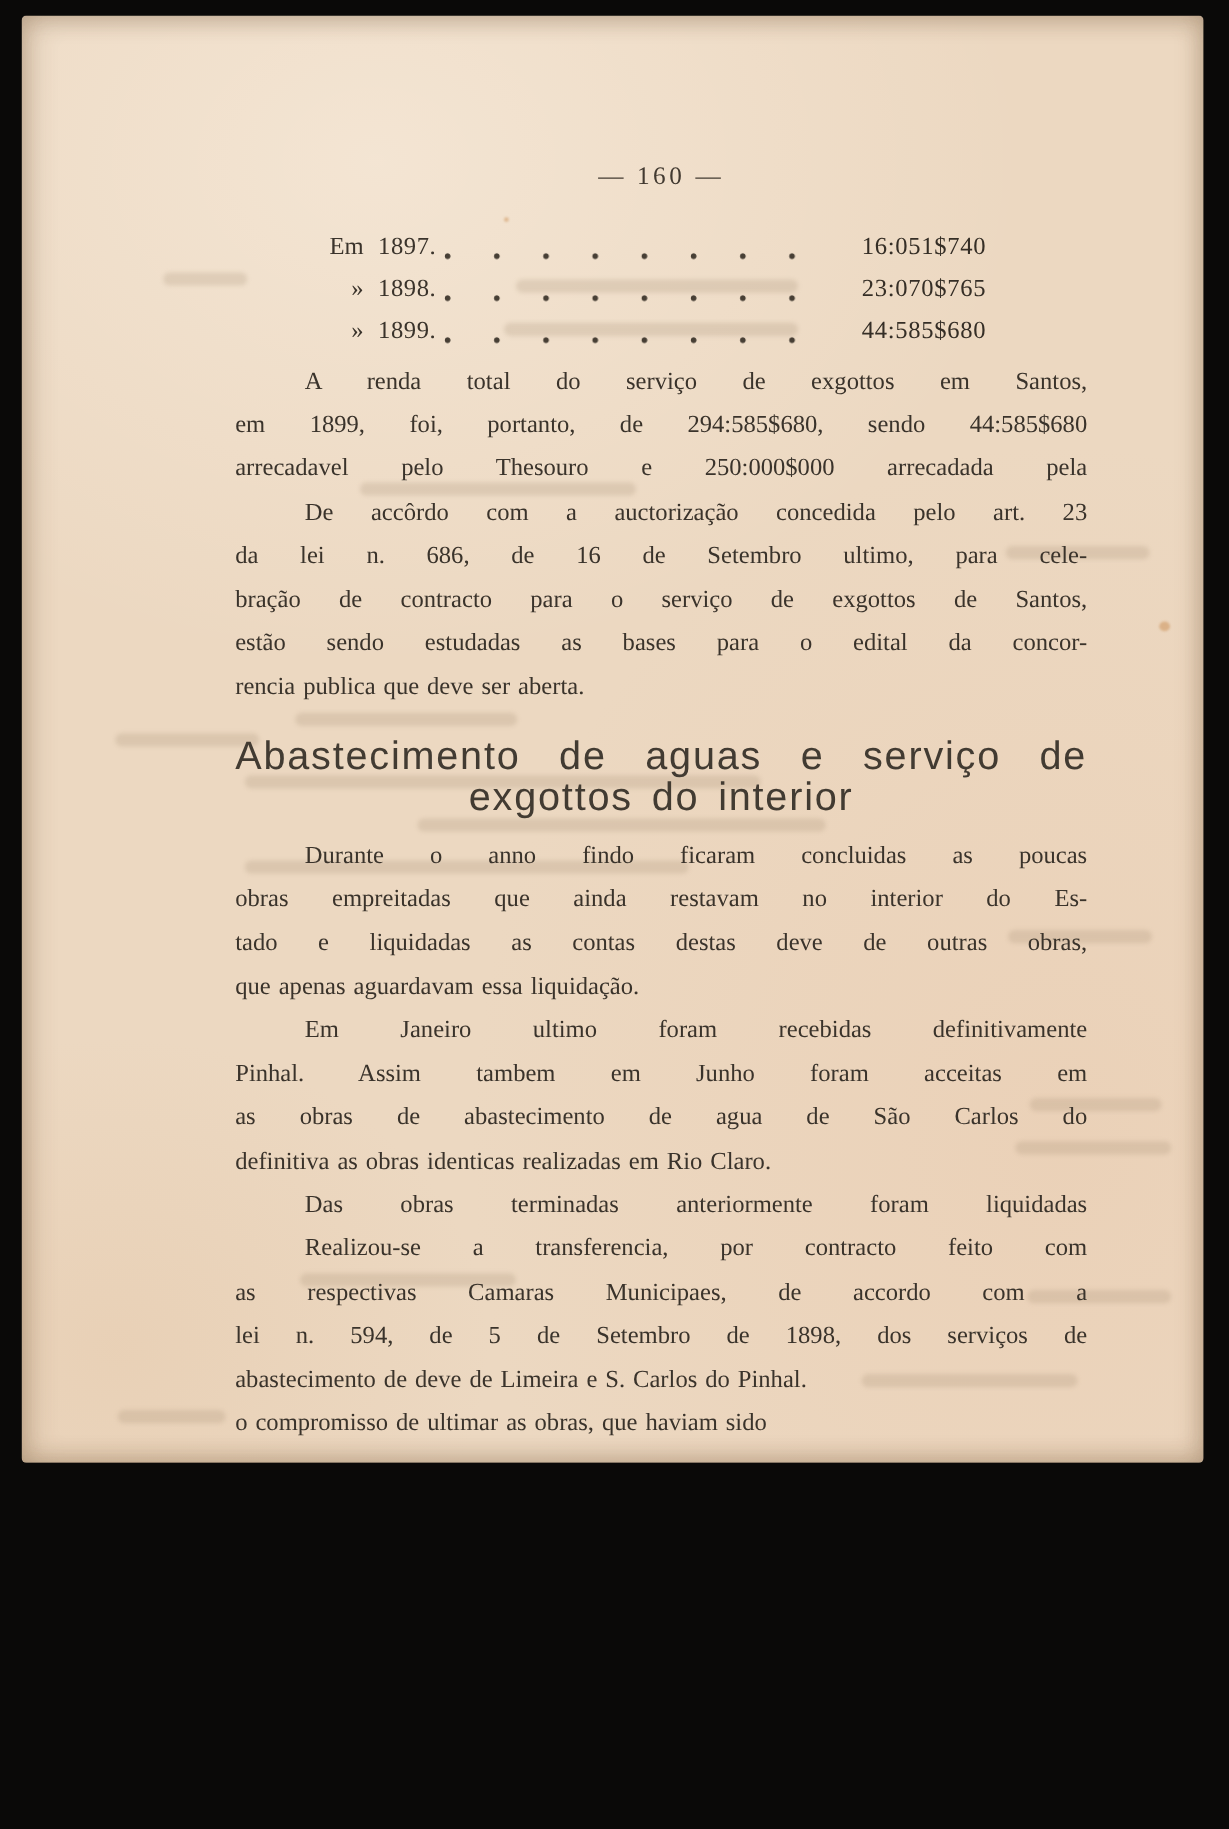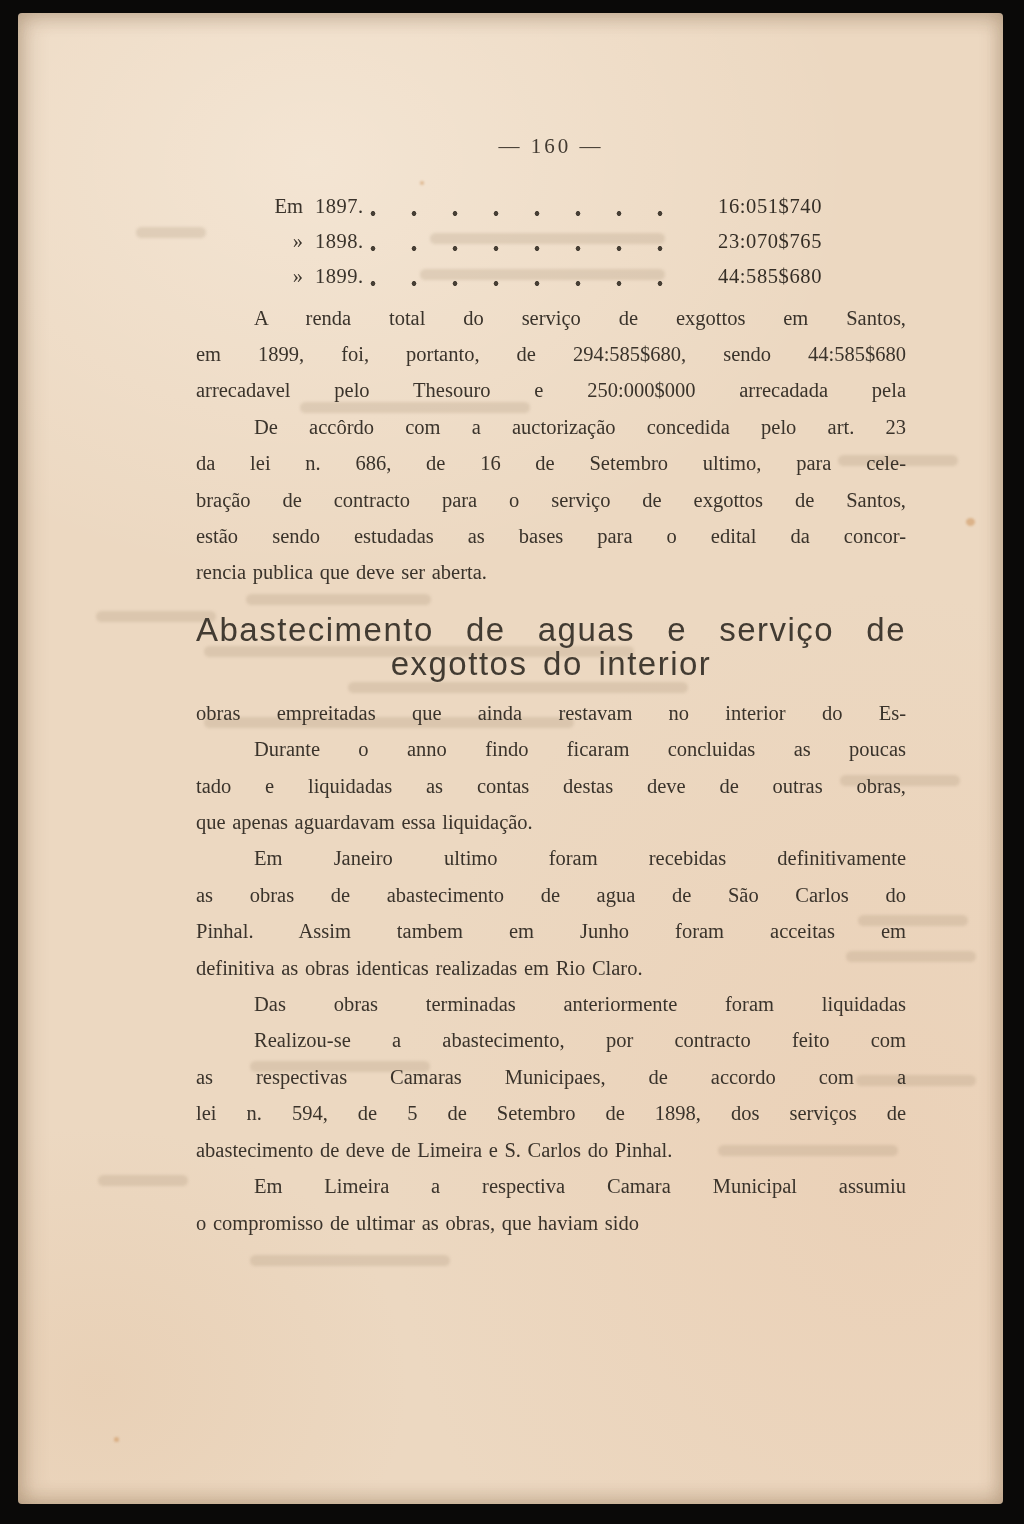--- a/index.html
+++ b/index.html
@@ -4,21 +4,21 @@
 <style>
   html, body {
     margin: 0; padding: 0;
     width: 1024px; height: 1524px;
     background: #0a0908;
     overflow: hidden;
     font-family: "Liberation Serif", "DejaVu Serif", serif;
   }
   .frame { position: absolute; left: 0; top: 0; width: 1024px; height: 1524px; background: #0a0908; }
   .paper {
-    position: absolute; left: 18px; top: 13px; width: 985px; height: 1491px;
+    position: absolute; left: 18px; top: 13px; width: 985px; height: 1206px;
     border-radius: 4px;
     background:
       radial-gradient(ellipse 900px 700px at 30% 10%, rgba(255,248,238,0.40), rgba(255,248,238,0) 60%),
       radial-gradient(ellipse 760px 900px at 88% 78%, rgba(231,193,162,0.30), rgba(231,193,162,0) 65%),
       radial-gradient(ellipse 520px 430px at 8% 92%, rgba(222,186,150,0.25), rgba(222,186,150,0) 60%),
       #ecd8c1;
     box-shadow:
       inset 10px 0 22px rgba(96,64,32,0.16),
       inset -8px 0 18px rgba(96,64,32,0.13),
       inset 0 8px 18px rgba(96,64,32,0.12),
@@ -159,41 +159,40 @@
           </div>
         </div>
 
       <div class="heading">
         <div class="hline1">Abastecimento de aguas e serviço de</div>
         <div class="hline2">exgottos do interior</div>
       </div>
 
       <div class="paras" style="margin-top:0;">
           <div class="para">
+            <div class="line first">Durante o anno findo ficaram concluidas as poucas</div>
             <div class="line">obras empreitadas que ainda restavam no interior do Es-</div>
-            <div class="line first">Durante o anno findo ficaram concluidas as poucas</div>
             <div class="line">tado e liquidadas as contas destas deve de outras obras,</div>
             <div class="line last">que apenas aguardavam essa liquidação.</div>
           </div>
           <div class="para">
             <div class="line first">Em Janeiro ultimo foram recebidas definitivamente</div>
+            <div class="line">Pinhal. Assim tambem em Junho foram acceitas em</div>
             <div class="line">as obras de abastecimento de agua de São Carlos do</div>
-            <div class="line">Pinhal. Assim tambem em Junho foram acceitas em</div>
             <div class="line last">definitiva as obras identicas realizadas em Rio Claro.</div>
           </div>
           <div class="para">
             <div class="line first">Das obras terminadas anteriormente foram liquidadas</div>
           </div>
           <div class="para">
-            <div class="line first">Realizou-se a abastecimento, por contracto feito com</div>
+            <div class="line first">Realizou-se a transferencia, por contracto feito com</div>
             <div class="line">as respectivas Camaras Municipaes, de accordo com a</div>
             <div class="line">lei n. 594, de 5 de Setembro de 1898, dos serviços de</div>
             <div class="line last">abastecimento de deve de Limeira e S. Carlos do Pinhal.</div>
           </div>
           <div class="para">
-            <div class="line first">Em Limeira a respectiva Camara Municipal assumiu</div>
             <div class="line last">o compromisso de ultimar as obras, que haviam sido</div>
           </div>
         </div>
 
     </div>
   </div>
 </div>
 
 </body></html>

